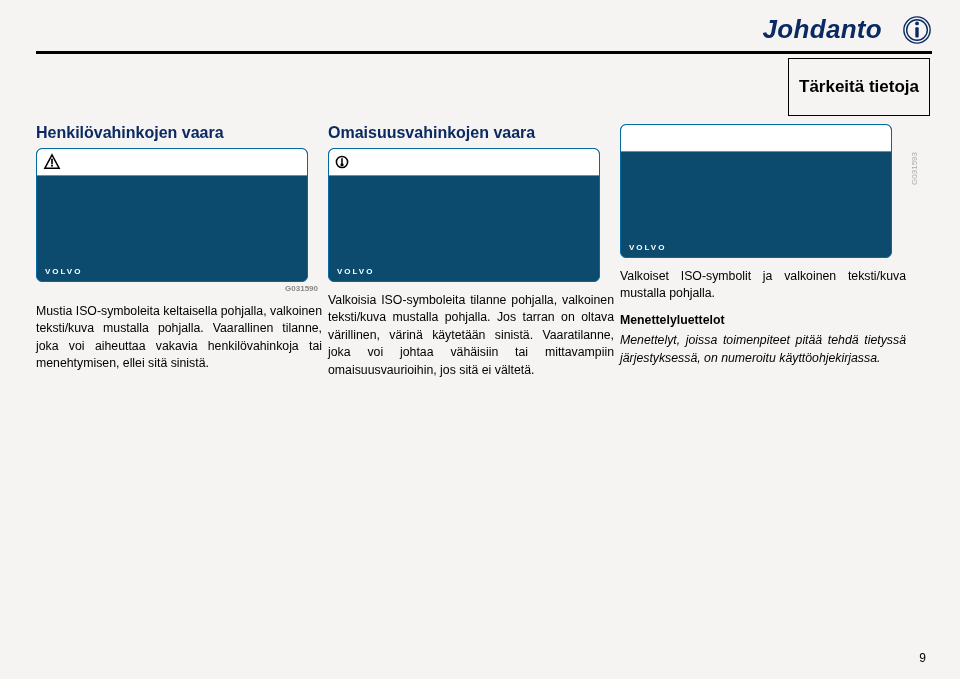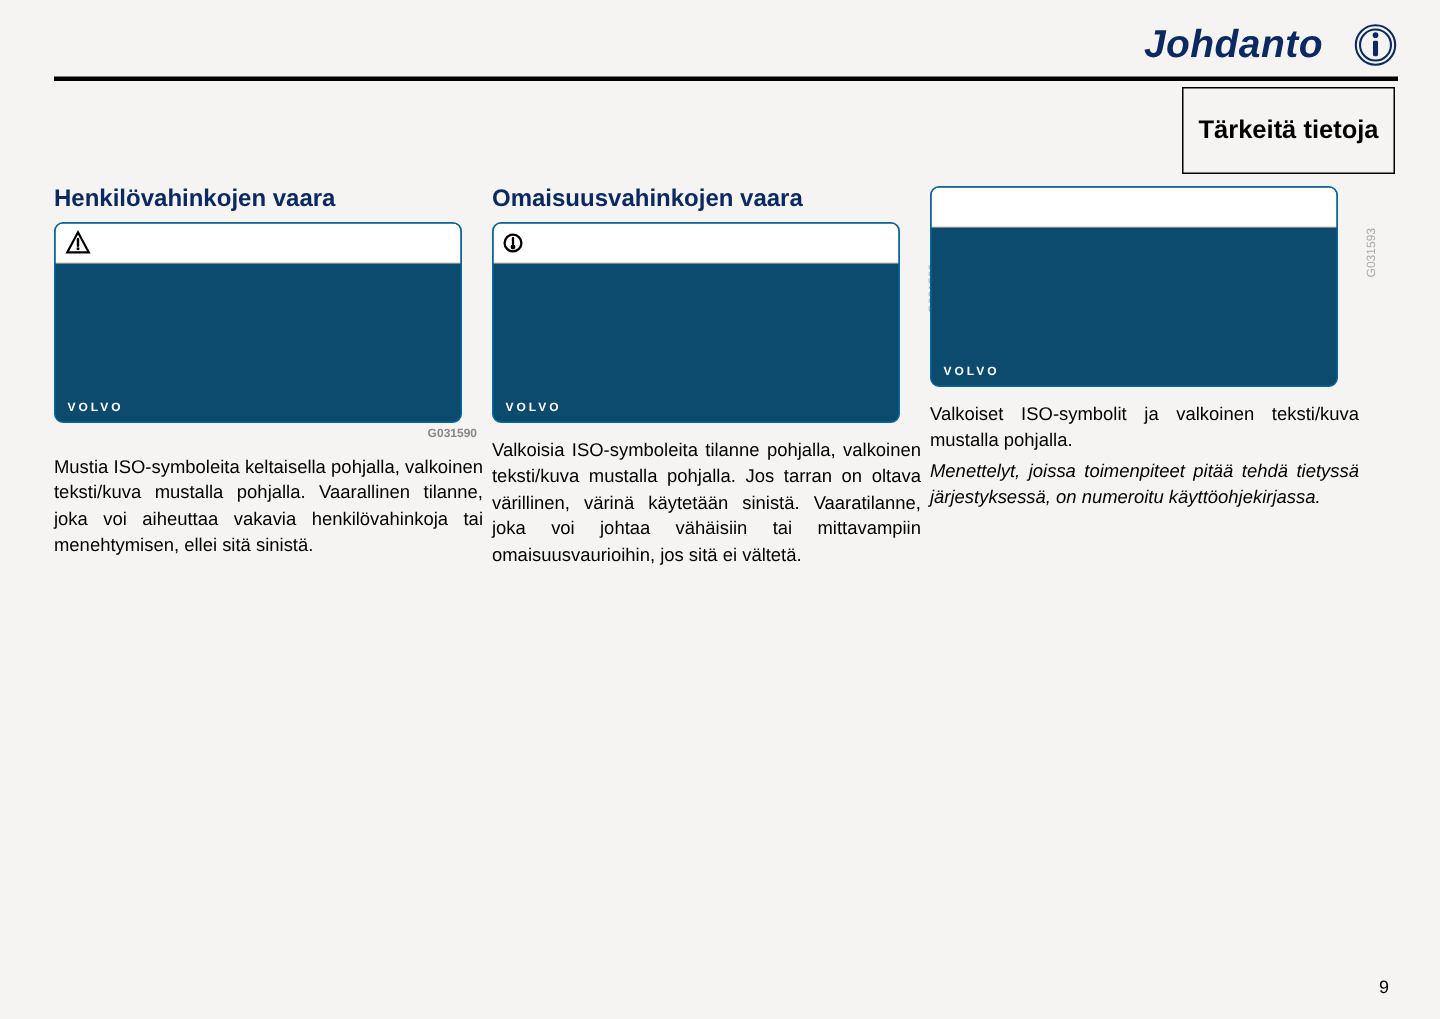--- a/index.html
+++ b/index.html
@@ -231,19 +231,20 @@
     <div class="col">
       <div class="panel-wrap">
         <div class="panel info">
           <div class="panel-top"></div>
           <div class="panel-logo">VOLVO</div>
         </div>
         <div class="panel-label side">G031593</div>
       </div>
       <div class="body-text">
         <p>Valkoiset ISO-symbolit ja valkoinen teksti/kuva mustalla pohjalla.</p>
+        <p><strong>Menettelyluettelot</strong></p>
         <p style="margin-top:-6px;font-style:italic;">Menettelyt, joissa toimenpiteet pitää tehdä tietyssä järjestyksessä, on numeroitu käyttöohjekirjassa.</p>
       </div>
     </div>
   </div>
 
   <div class="page-num">9</div>
 </div>
 
 </body></html>

